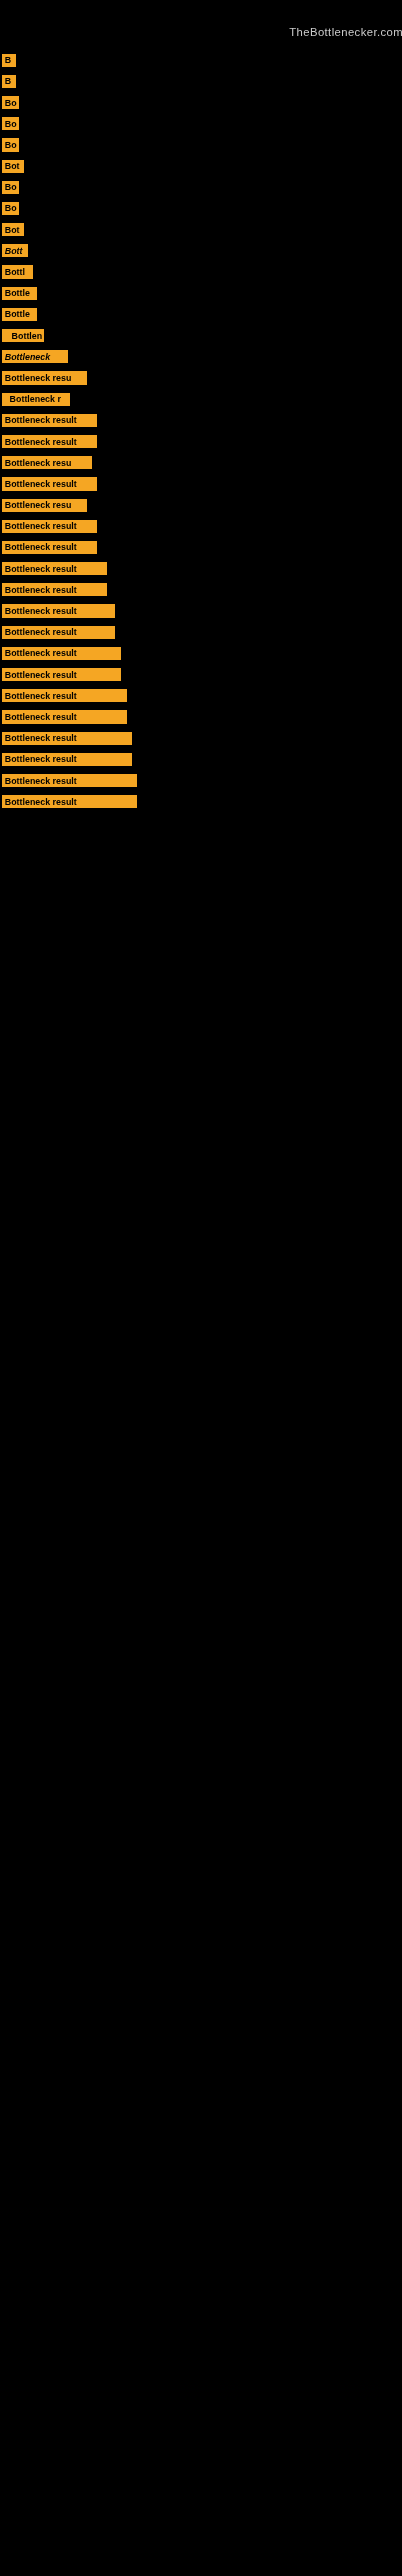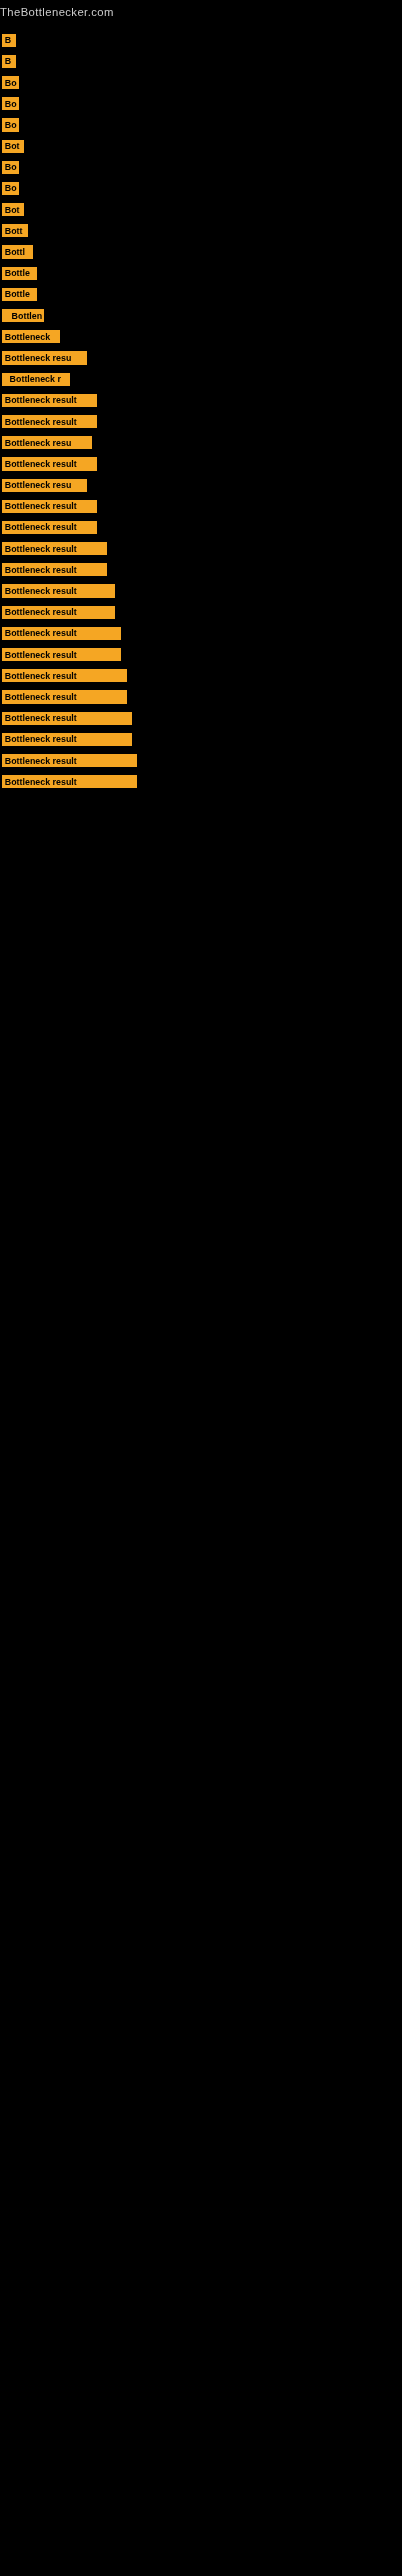--- a/index.html
+++ b/index.html
@@ -10,23 +10,24 @@
     body {
       background-color: #000;
       width: 403px;
       min-height: 2576px;
       font-family: Arial, sans-serif;
       position: relative;
     }
     .site-title {
       color: #ccc;
       font-size: 11.3px;
-      text-align: left;
+      text-align: right;
       padding: 6.4px 0 3.2px 0;
       letter-spacing: 0.4px;
+      margin-top: 20px;
     }
     .badge {
       background-color: #f5a623;
       color: #000;
       font-size: 8.9px;
       font-weight: bold;
       padding: 1.6px 3.2px;
       white-space: nowrap;
       overflow: hidden;
       display: inline-block;
@@ -67,36 +68,36 @@
     <div class="row-item">
       <span class="badge" style="width: 17.7px;">Bo</span>
     </div>
     <div class="row-item">
       <span class="badge" style="width: 17.7px;">Bo</span>
     </div>
     <div class="row-item">
       <span class="badge" style="width: 22.5px;">Bot</span>
     </div>
     <div class="row-item">
-      <span class="badge" style="width: 26px;">Bott</span>
+      <span class="badge" style="width: 26px; font-style: italic;">Bott</span>
     </div>
     <div class="row-item">
       <span class="badge" style="width: 31px;">Bottl</span>
     </div>
     <div class="row-item">
       <span class="badge" style="width: 35px;">Bottle</span>
     </div>
     <div class="row-item">
       <span class="badge" style="width: 35px;">Bottle</span>
     </div>
     <div class="row-item">
       <span class="badge" style="width: 42px; padding-left: 10px;">Bottlen</span>
     </div>
     <div class="row-item">
-      <span class="badge" style="width: 58px;">Bottleneck</span>
+      <span class="badge" style="width: 66px; font-style: italic;">Bottleneck</span>
     </div>
     <div class="row-item">
       <span class="badge" style="width: 85px;">Bottleneck resu</span>
     </div>
     <div class="row-item">
       <span class="badge" style="width: 68px; padding-left: 8px;">Bottleneck r</span>
     </div>
     <div class="row-item">
       <span class="badge" style="width: 95px;">Bottleneck result</span>
     </div>

